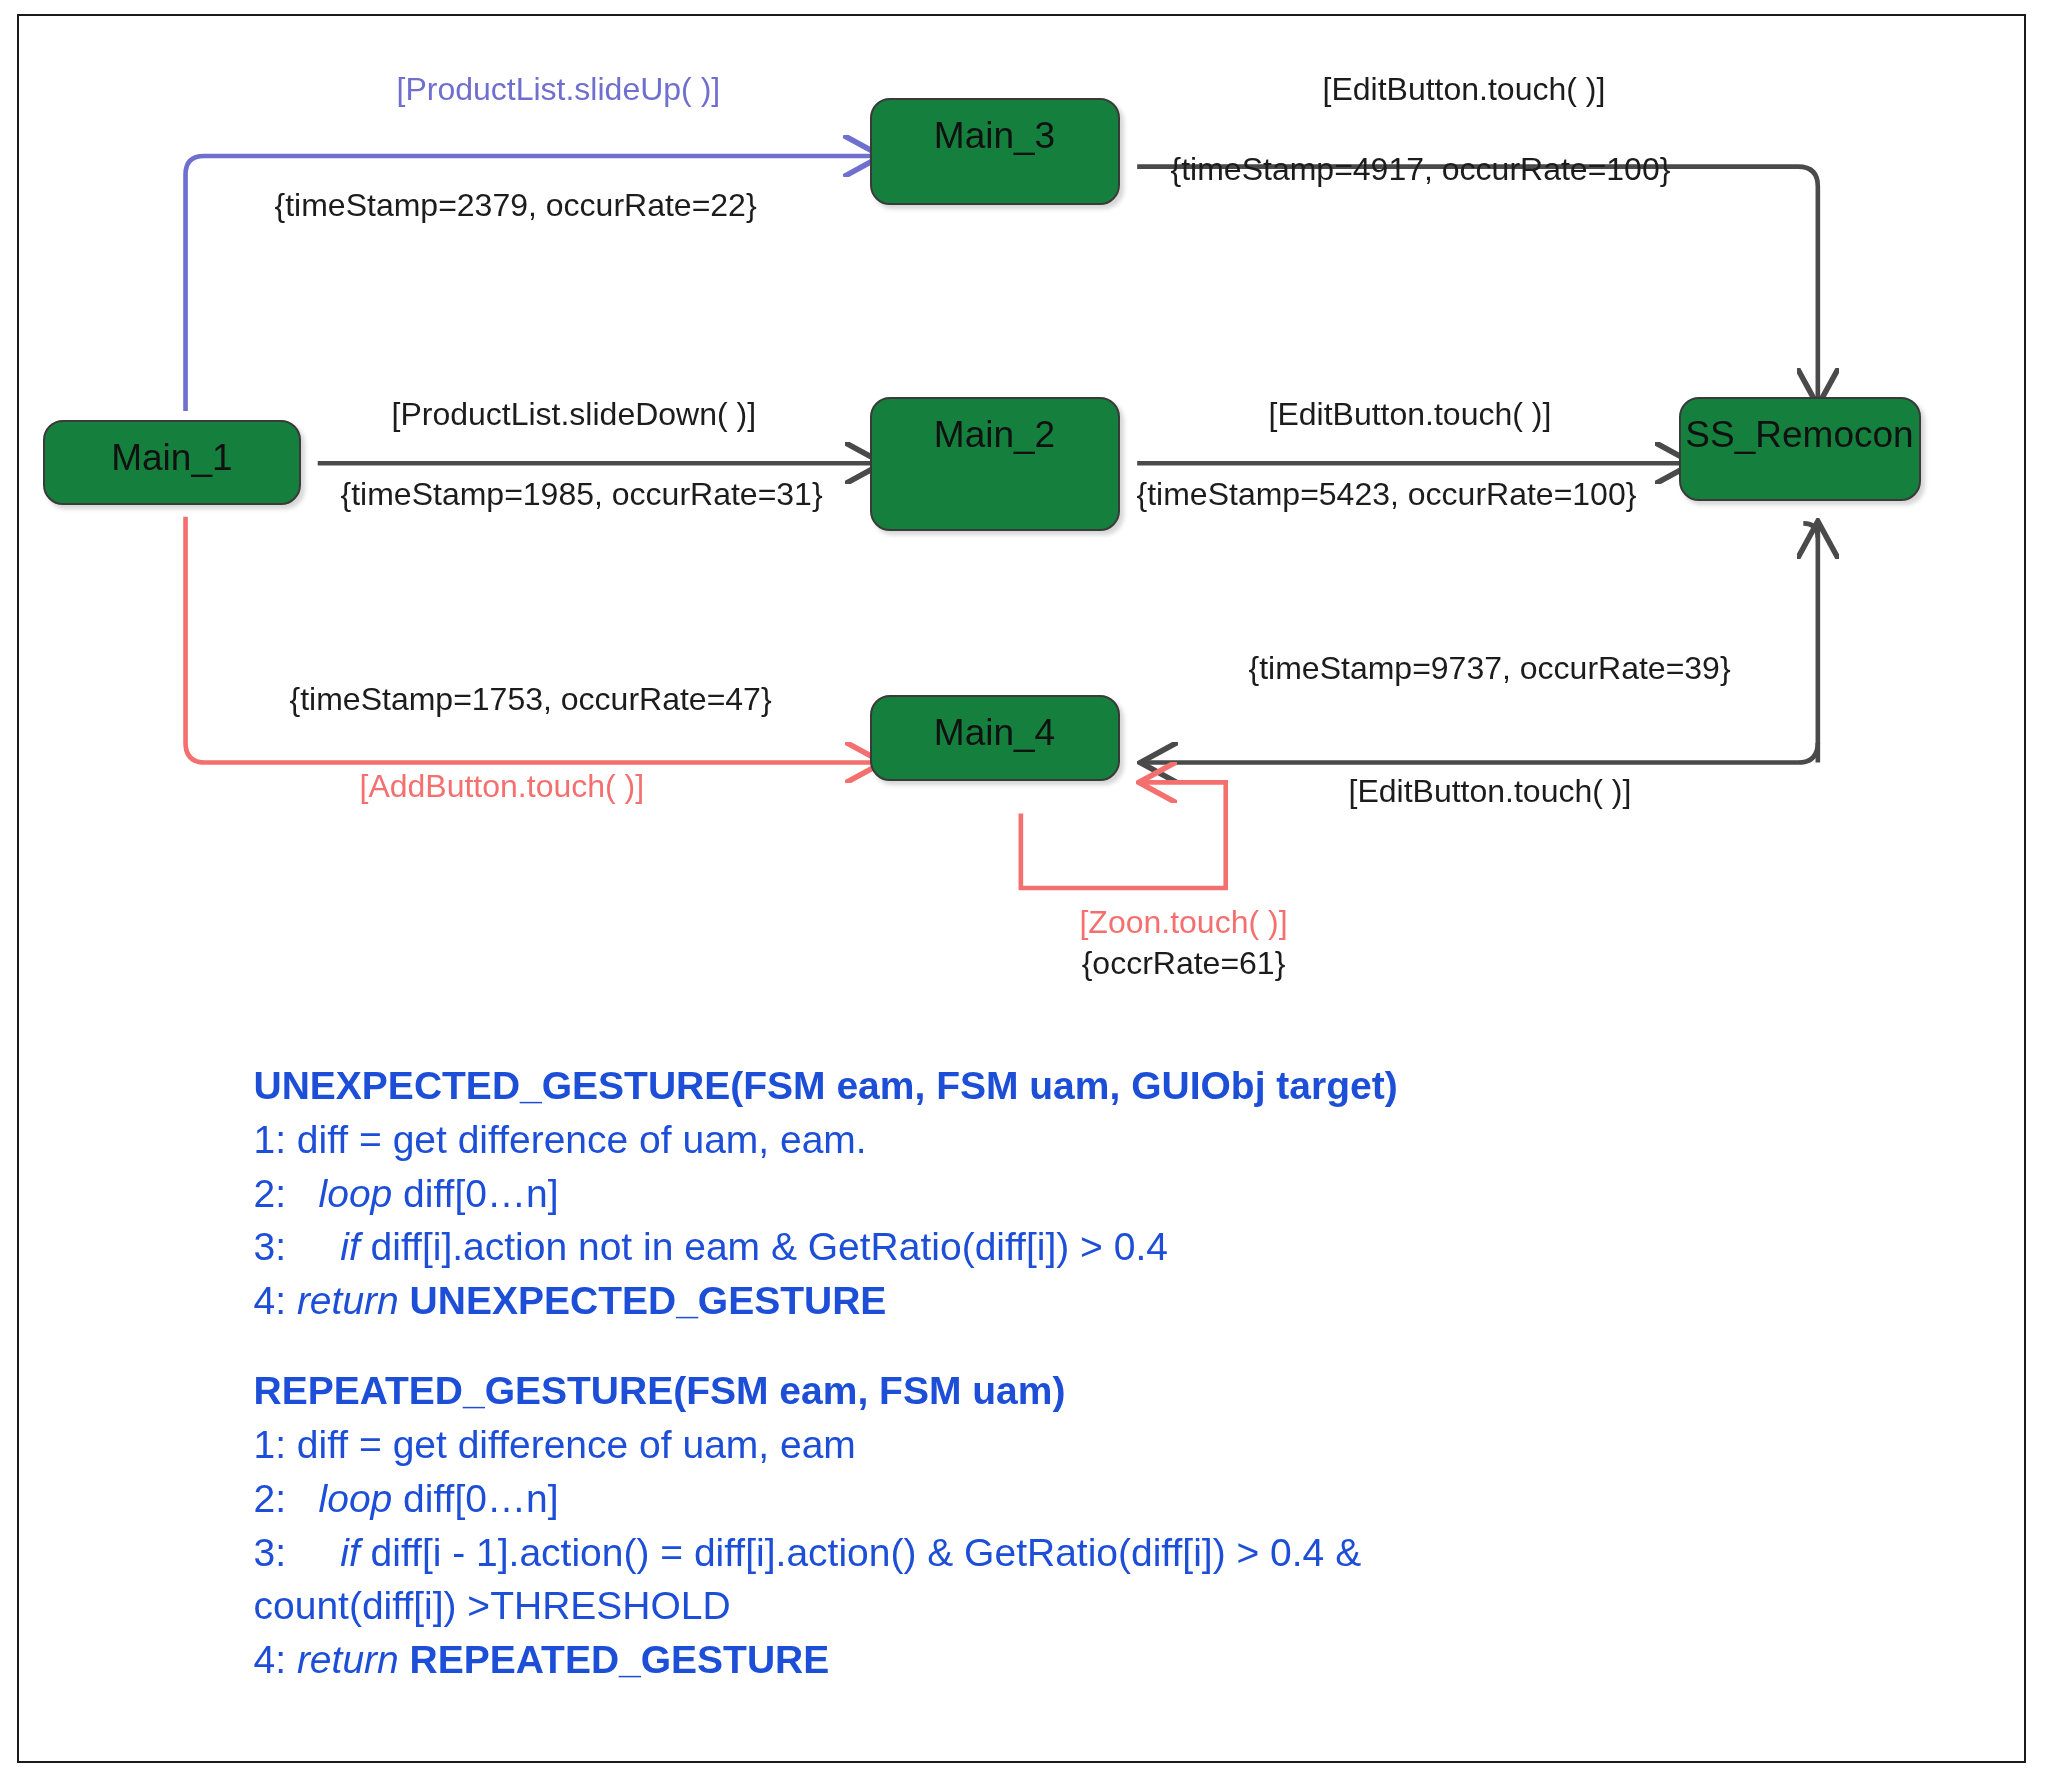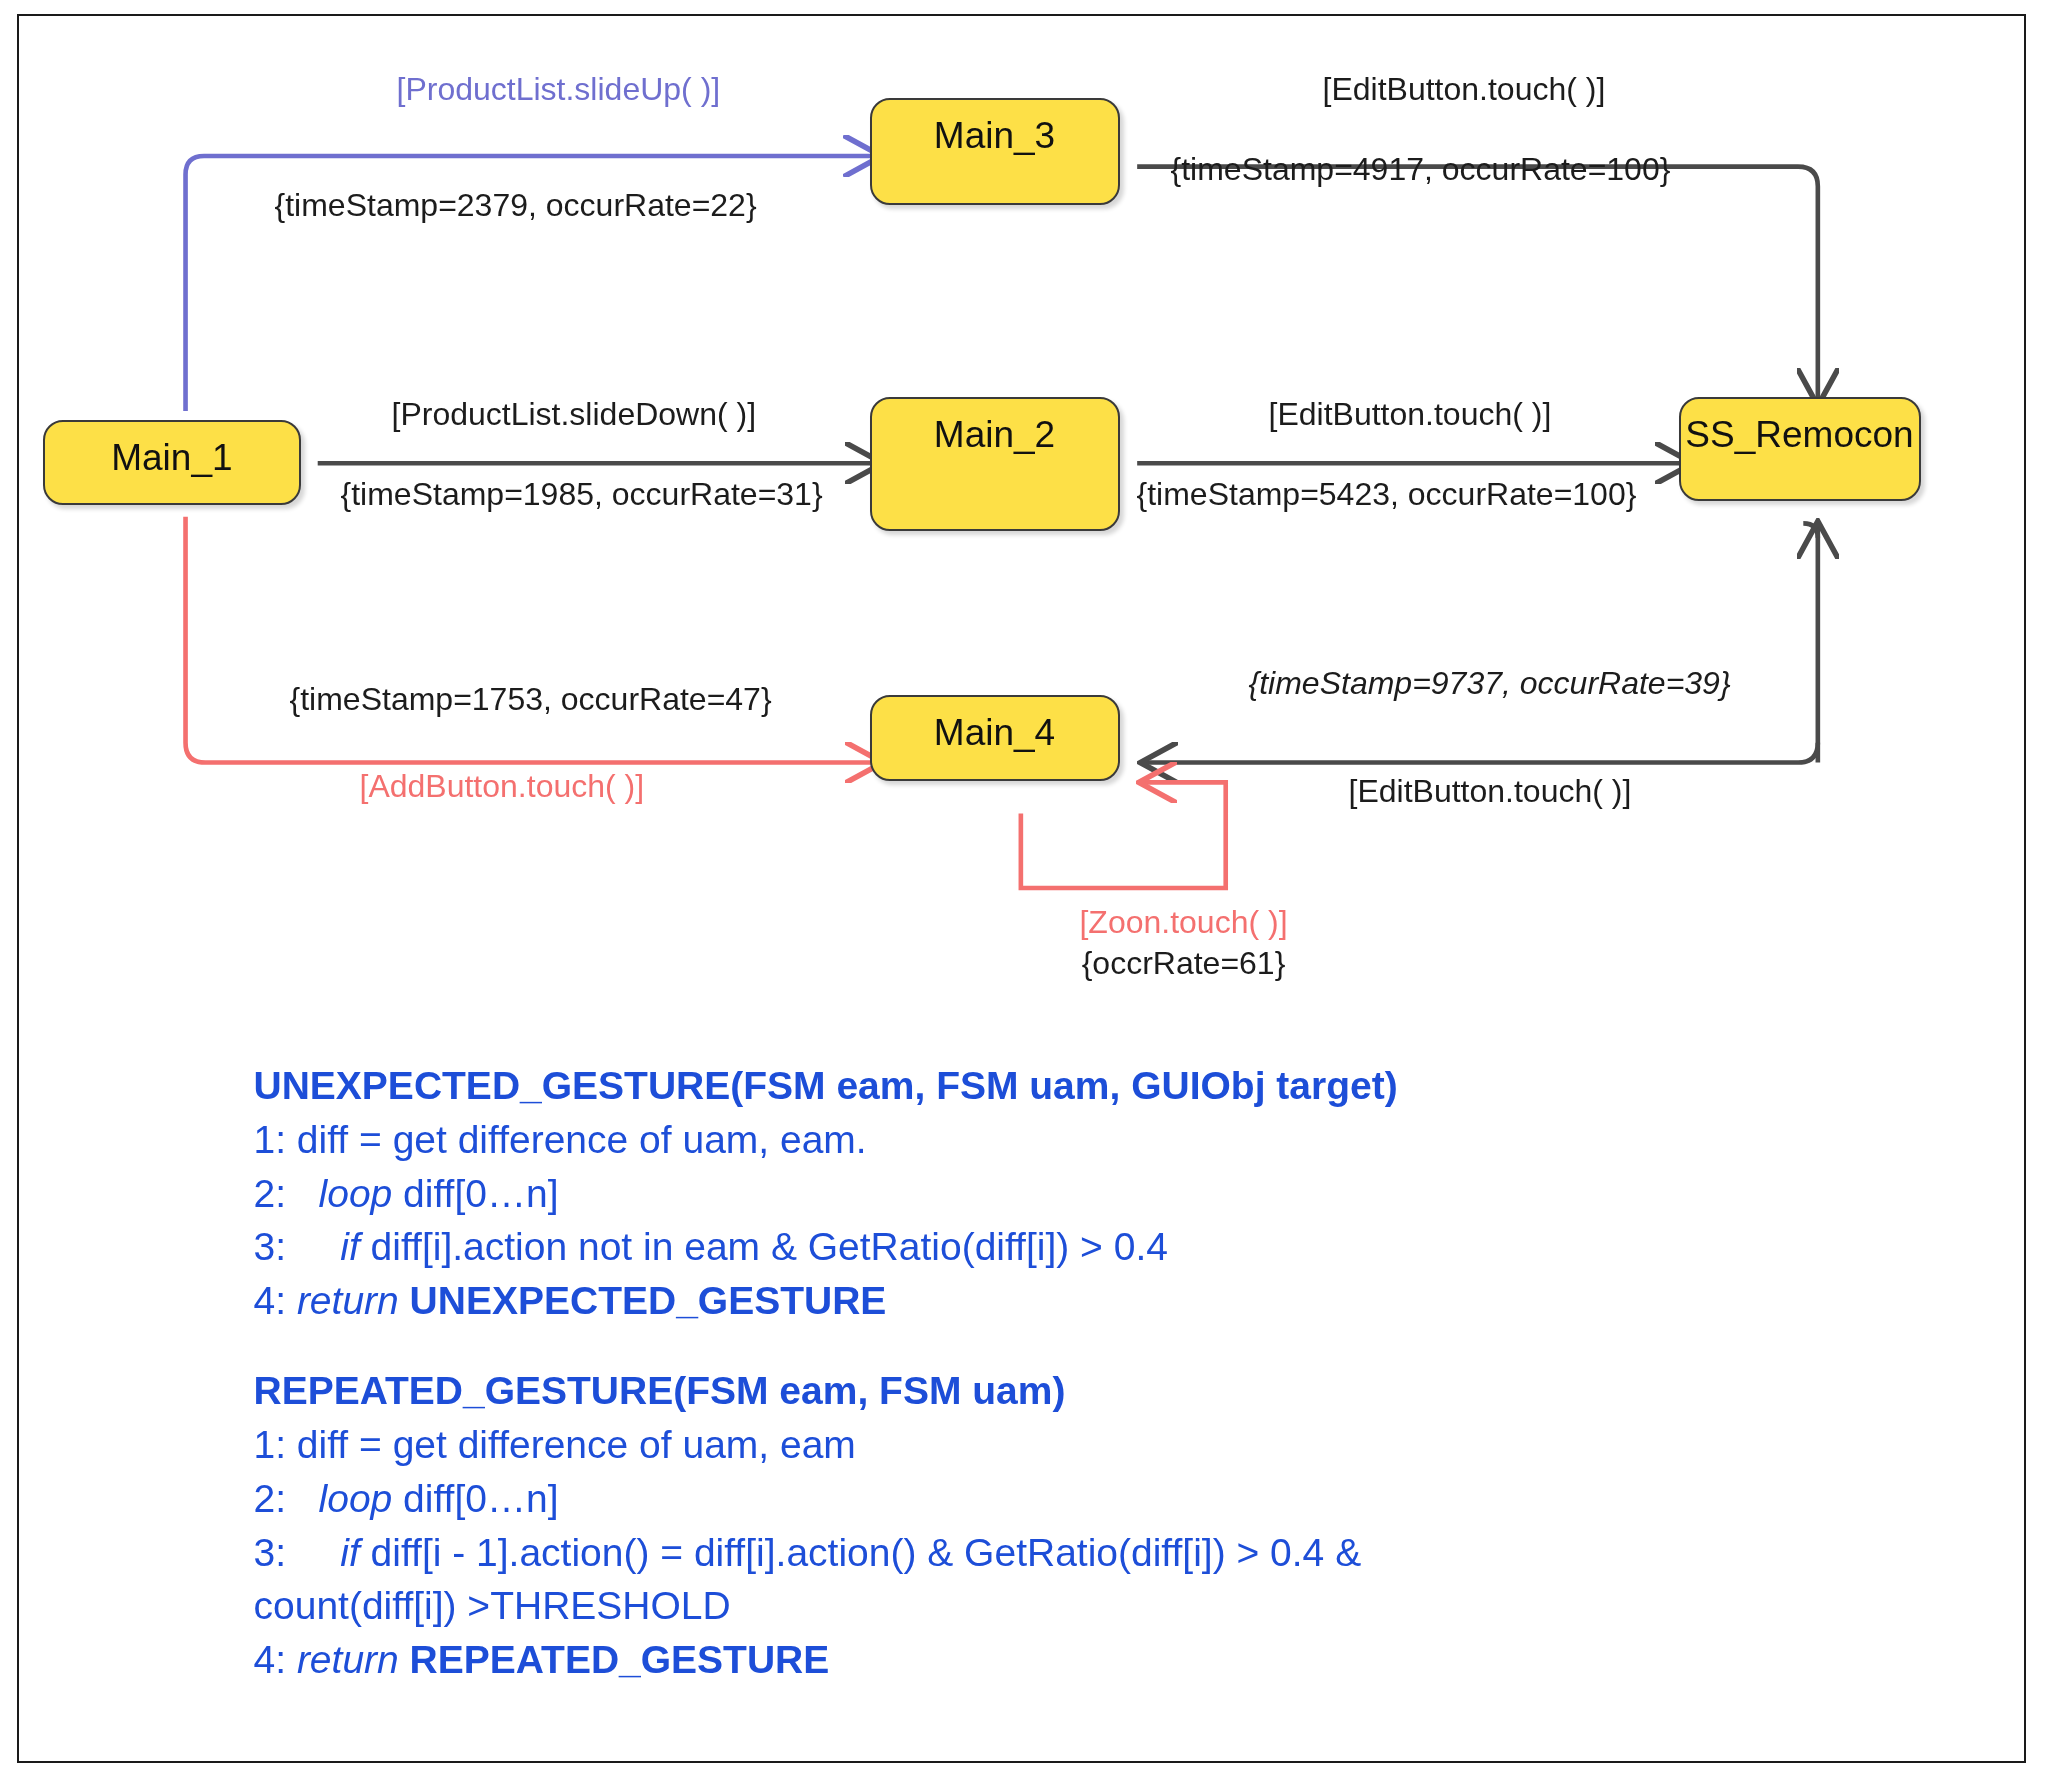--- a/index.html
+++ b/index.html
@@ -28,21 +28,21 @@
   #diagram-svg {
     position: absolute;
     left: 0;
     top: 0;
     width: 2046px;
     height: 1024px;
   }
   .state-box {
     position: absolute;
     box-sizing: border-box;
-    background: #fde047;
+    background: #15803d;
     border: 2.6px solid #3a3a3a;
     border-radius: 20px;
     box-shadow: 3.3px 4px 4.6px rgba(0,0,0,0.16);
     display: flex;
     align-items: flex-start;
     justify-content: center;
     padding-top: 14.5px;
   }
   .state-label {
     font-family: "Liberation Sans", sans-serif;
@@ -144,21 +144,21 @@
 
     <div class="edge-label" style="left:373px; top:381px;">[ProductList.slideDown( )]</div>
     <div class="edge-label" style="left:322px; top:461px;">{timeStamp=1985, occurRate=31}</div>
 
     <div class="edge-label" style="left:1250px; top:381px;">[EditButton.touch( )]</div>
     <div class="edge-label" style="left:1118px; top:461px;">{timeStamp=5423, occurRate=100}</div>
 
     <div class="edge-label" style="left:271px; top:666px;">{timeStamp=1753, occurRate=47}</div>
     <div class="edge-label red" style="left:341px; top:753px;">[AddButton.touch( )]</div>
 
-    <div class="edge-label" style="left:1230px; top:650px;font-style:italic;">{timeStamp=9737, occurRate=39}</div>
+    <div class="edge-label" style="left:1230px; top:635px;">{timeStamp=9737, occurRate=39}</div>
     <div class="edge-label" style="left:1330px; top:758px;">[EditButton.touch( )]</div>
 
     <div class="edge-label red center" style="left:1046px; top:889px; width:238px;">[Zoon.touch( )]</div>
     <div class="edge-label center" style="left:1046px; top:930px; width:238px;">{occrRate=61}</div>
 
     <div id="pseudocode">
 
       <div class="blk">
         <div class="pc-line b">UNEXPECTED_GESTURE(FSM eam, FSM uam, GUIObj target)</div>
 

